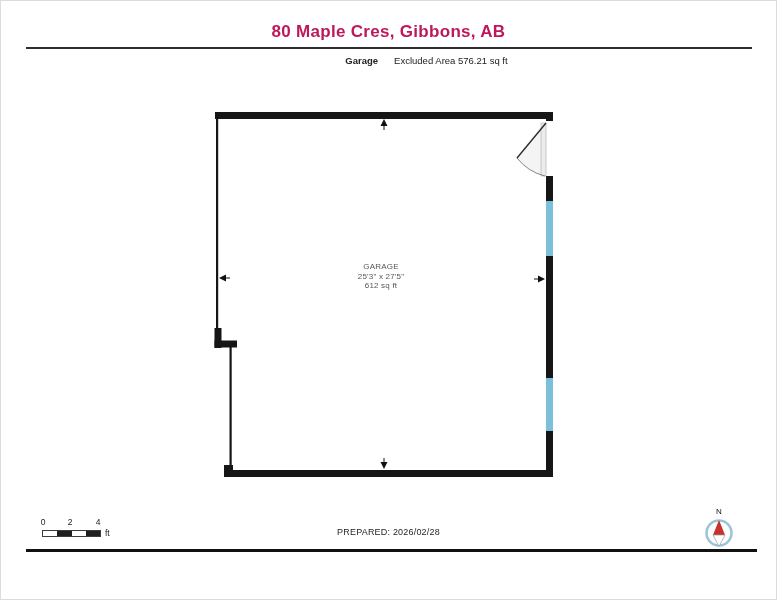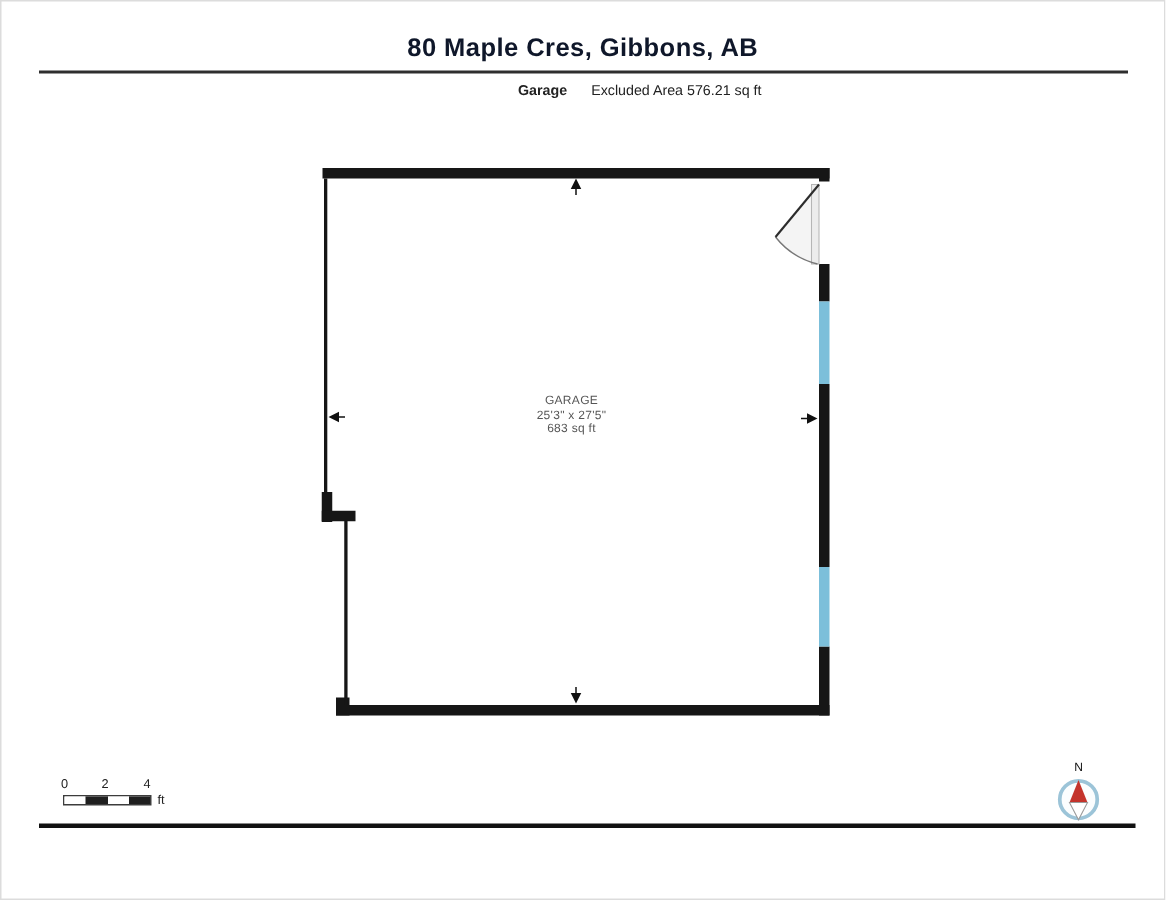--- a/index.html
+++ b/index.html
@@ -3,21 +3,21 @@
 <meta charset="utf-8">
 <style>
   html,body{margin:0;padding:0;background:#fff;}
   .page{
     position:relative;width:775px;height:598px;background:#ffffff;
     border:1px solid #dcdcdc;overflow:hidden;
     font-family:"Liberation Sans", sans-serif;color:#1a1a1a;
   }
   .title{
     position:absolute;top:21px;left:0;right:0;text-align:center;
-    font-size:17px;font-weight:bold;letter-spacing:.3px;color:#0f172a;
+    font-size:17px;font-weight:bold;letter-spacing:.3px;color:#be185d;
   }
   .title-rule{position:absolute;left:25px;top:46px;width:726px;height:2px;background:#2e2e2e;}
   .subtitle{
     position:absolute;top:54px;left:0;right:0;text-align:center;
     font-size:9.5px;color:#222;transform:translateX(38px);
   }
   .subtitle .floor-label{font-weight:bold;margin-right:16px;}
   .plan-svg{position:absolute;left:0;top:0;}
   .room-label{
     position:absolute;left:300px;top:261px;width:160px;text-align:center;
@@ -95,31 +95,32 @@
       <circle cx="718" cy="532" r="12.5" fill="#fbfdfe" stroke="#9cc4d8" stroke-width="2.5"></circle>
       <path d="M718,519 L712,534 L724,534 Z" fill="#c4342c"></path>
       <path d="M712,534 L724,534 L718,545.5 Z" fill="#ffffff" stroke="#9a9a9a" stroke-width="0.7"></path>
       <text x="718" y="513" text-anchor="middle" font-size="8" fill="#111">N</text>
     </g>
   </svg>
 
   <div class="room-label">
     <div>GARAGE</div>
     <div>25'3" x 27'5"</div>
-    <div>683 sq ft</div>
+    <div>612 sq ft</div>
   </div>
 
   <div class="scalebar">
     <span class="tick tick-0">0</span>
     <span class="tick tick-2">2</span>
     <span class="tick tick-4">4</span>
     <div class="bar">
       <div class="seg seg-w"></div>
       <div class="seg seg-b"></div>
       <div class="seg seg-w"></div>
       <div class="seg seg-b"></div>
     </div>
     <span class="unit">ft</span>
   </div>
 
+  <div class="prepared">PREPARED: 2026/02/28</div>
   <div class="bottom-rule"></div>
 
 </div>
 
 </body></html>

